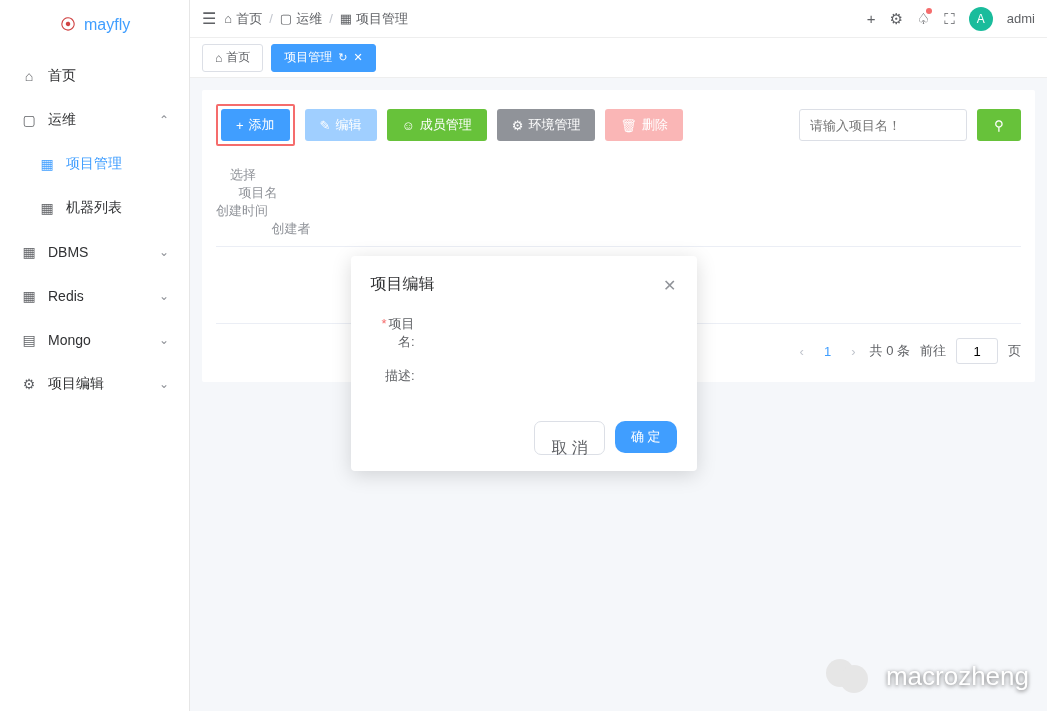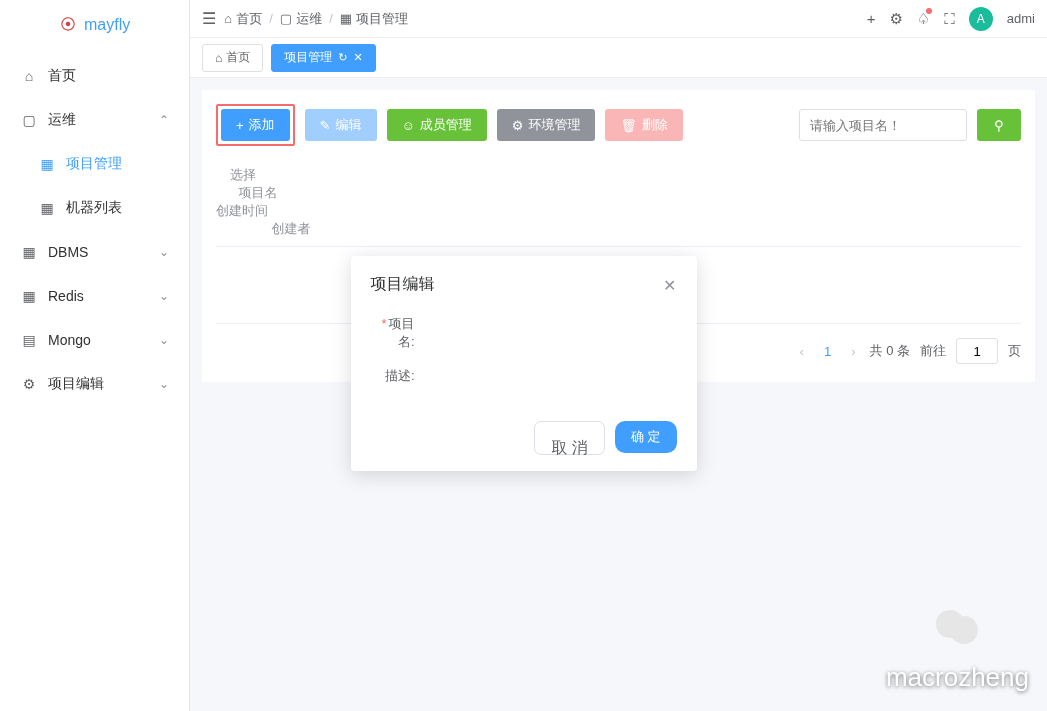--- a/index.html
+++ b/index.html
@@ -80,21 +80,21 @@
 .form-row { display: flex; align-items: center; margin-bottom: 16px; }
 .form-label { width: 60px; text-align: right; font-size: 13px; color: #606266; padding-right: 16px; }
 .form-label .req { color: #f56c6c; margin-right: 2px; }
 .form-input { flex: 1; height: 32px; border: 1px solid #dcdfe6; border-radius: 3px; padding: 0 10px; font-size: 13px; outline: none; color: #606266; }
 .form-input.focused { border-color: #409eff; }
 .modal-footer { padding: 0 20px 16px; display: flex; justify-content: flex-end; gap: 10px; }
 .btn-default { height: 32px; padding: 16px 16px; border: 1px solid #dcdfe6; background: #fff; color: #606266; border-radius: 7px; cursor: pointer; font-size: 16px; }
 .btn-confirm { height: 32px; padding: 0 16px; border: none; background: #409eff; color: #fff; border-radius: 10px; cursor: pointer; font-size: 13px; }
 
 
-.watermark { position: absolute; right: 18px; bottom: 18px; display: flex; align-items: center; gap: 18px; color: #fff; font-size: 26px; text-shadow: 0 1px 4px rgba(0,0,0,0.6); pointer-events:none;flex-direction:column; }
+.watermark { position: absolute; right: 18px; bottom: 18px; display: flex; align-items: center; gap: 18px; color: #fff; font-size: 26px; text-shadow: 0 1px 4px rgba(0,0,0,0.6); pointer-events:none; }
 .wm-icon { width: 42px; height: 34px; position: relative; }
 .wm-circle { width: 28px; height: 28px; background: #e6e6e6; border-radius: 50%; position: absolute; }
 .wm-c1 { left: 0; top: 0; }
 .wm-c2 { left: 14px; top: 6px; }
 </style>
 </head>
 <body>
 
 <div class="layout">
 

